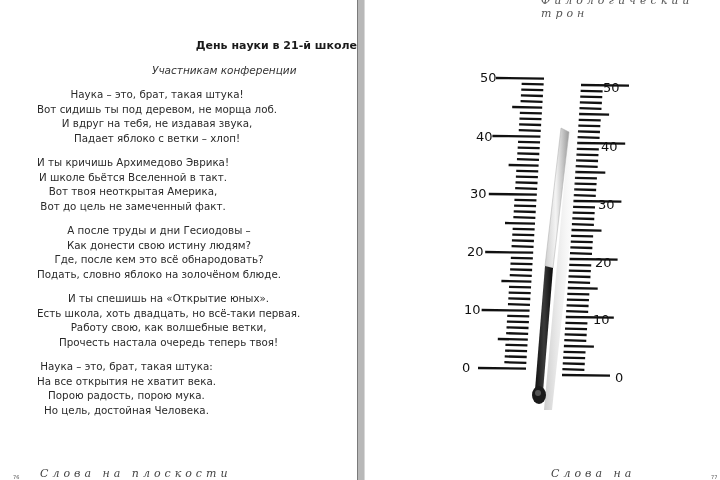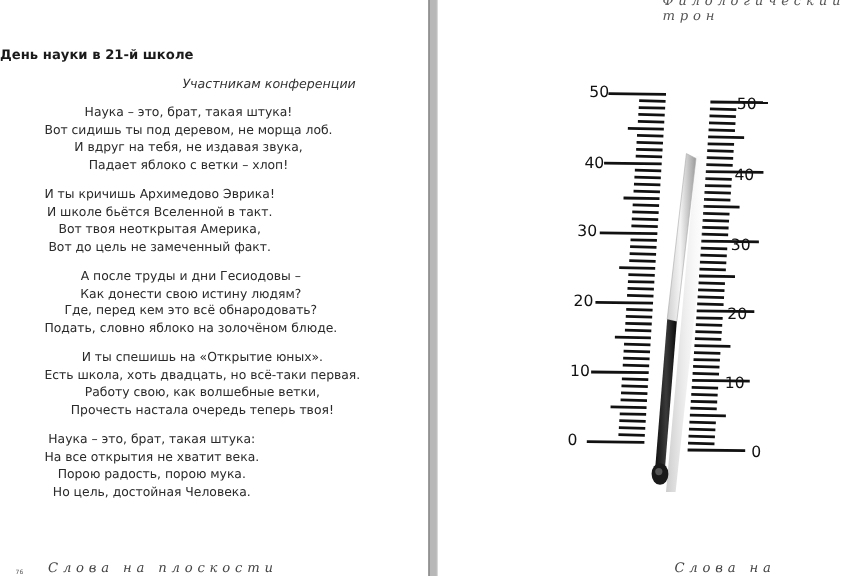--- a/index.html
+++ b/index.html
@@ -1,21 +1,21 @@
 <!DOCTYPE html>
 <html><head>
 <meta charset="utf-8">
 <style>
   html, body { margin: 0; padding: 0; }
   body { width: 720px; height: 480px; background: #ffffff; position: relative; overflow: hidden; font-family: "DejaVu Sans", sans-serif; }
   .page { position: absolute; top: 0; height: 480px; background: #fff; }
   .page-left { left: 0; width: 357px; }
-  .page-right { left: 380px; width: 326px; }
+  .page-right { left: 369px; width: 326px; }
   .gutter { position: absolute; left: 357px; top: 0; width: 8px; height: 480px; background: #b8b8b8; border-left: 1px solid #7a7a7a; border-right: 1px solid #d8d8d8; box-sizing: border-box; }
-  .poem-title { position: absolute; left: 0; width: 357px; top: 39px; text-align: left; font-weight: bold; font-size: 11px; color: #1a1a1a; }
+  .poem-title { position: absolute; left: 0; width: 357px; top: 39px; text-align: right; font-weight: bold; font-size: 11px; color: #1a1a1a; }
   .dedication { position: absolute; left: 152px; top: 64px; font-style: italic; font-size: 10.5px; color: #333; }
   .stanza { position: absolute; left: 37px; font-size: 10.3px; line-height: 14.7px; color: #2a2a2a; text-align: center; }
   .stanza div { white-space: nowrap; }
   .footer-text { position: absolute; font-family: "DejaVu Serif", serif; font-style: italic; font-size: 11px; letter-spacing: 4px; color: #444; }
   .page-num { position: absolute; font-size: 5px; color: #555; }
   .header-text { position: absolute; font-family: "DejaVu Serif", serif; font-style: italic; font-size: 11px; letter-spacing: 4px; color: #555; top: -6px; }
   .scale-label { position: absolute; font-size: 13px; color: #111; }
   svg.thermo { position: absolute; left: 0; top: 0; }
 </style>
 </head>
@@ -33,21 +33,21 @@
   </div>
   <div class="stanza" style="top:155px">
     <div>И ты кричишь Архимедово Эврика!</div>
     <div>И школе бьётся Вселенной в такт.</div>
     <div>Вот твоя неоткрытая Америка,</div>
     <div>Вот до цель не замеченный факт.</div>
   </div>
   <div class="stanza" style="top:223px">
     <div>А после труды и дни Гесиодовы –</div>
     <div>Как донести свою истину людям?</div>
-    <div>Где, перед кем это всё обнародовать?</div>
+    <div>Где, после кем это всё обнародовать?</div>
     <div>Подать, словно яблоко на золочёном блюде.</div>
   </div>
   <div class="stanza" style="top:291px">
     <div>И ты спешишь на «Открытие юных».</div>
     <div>Есть школа, хоть двадцать, но всё-таки первая.</div>
     <div>Работу свою, как волшебные ветки,</div>
     <div>Прочесть настала очередь теперь твоя!</div>
   </div>
   <div class="stanza" style="top:359px">
     <div>Наука – это, брат, такая штука:</div>

